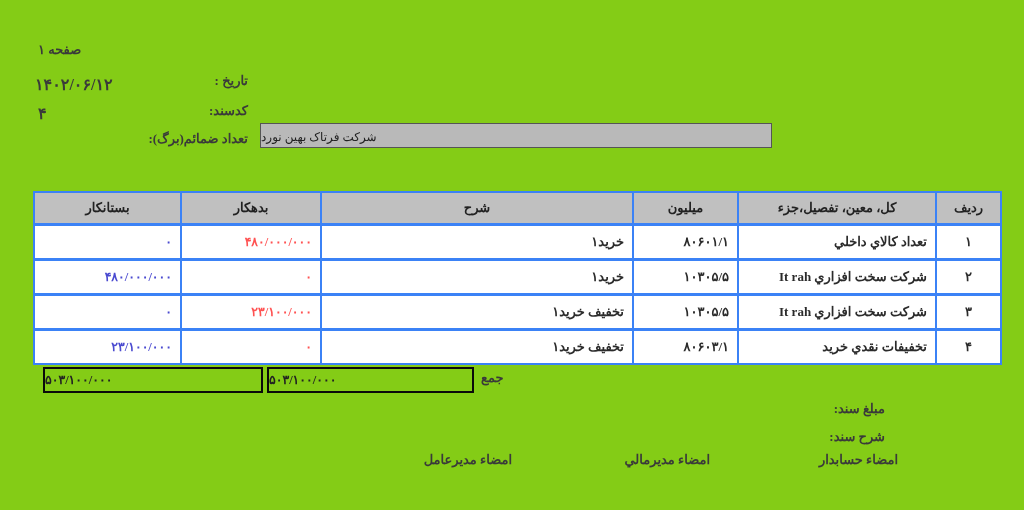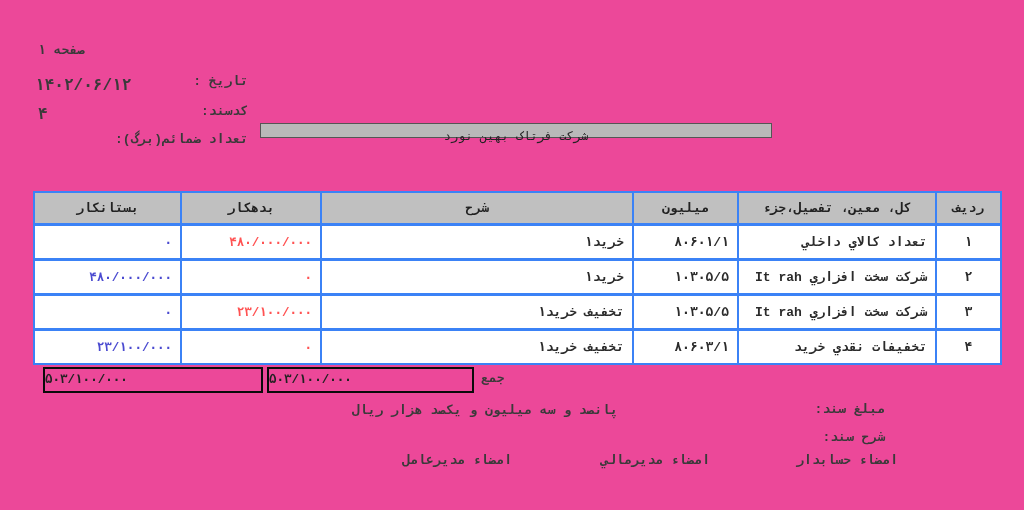--- a/index.html
+++ b/index.html
@@ -1,36 +1,36 @@
 <!DOCTYPE html>
 <html lang="fa"><head>
 <meta charset="utf-8">
 <style>
   html, body { margin: 0; padding: 0; background: #ffffff; }
   * { box-sizing: border-box; }
   .canvas {
     position: relative;
     width: 1024px;
     height: 510px;
-    background: #ec4899;
-    font-family: Liberation Mono, monospace;
+    background: #84cc16;
+    font-family: Liberation Serif, serif;
     color: #333333;
     overflow: hidden;
   }
   .abs { position: absolute; }
   .rtl { direction: rtl; unicode-bidi: embed; }
   .lbl { font-size: 13px; font-weight: bold; color: #3a3a3a; white-space: nowrap; }
   .val { font-size: 16px; font-weight: bold; color: #3a3a3a; white-space: nowrap; }
 
   
   .center-band { left: 0; width: 1010px; text-align: center; }
   .company-box {
-    left: 260px; top: 123px; width: 512px; height: 15px;
+    left: 260px; top: 123px; width: 512px; height: 25px;
     background: #b9b9b9; border: 1px solid #555555;
-    text-align: center; line-height: 27px;
+    text-align: left; line-height: 27px;
     font-size: 12px; color: #222222;
   }
 
   
   .journal {
     position: absolute; left: 33px; top: 191px;
     border-collapse: collapse; table-layout: fixed;
     width: 967px; direction: rtl;
   }
   .journal th, .journal td {
@@ -136,21 +136,20 @@
   </table>
 
   <div class="abs total-box" style="left:43px; top:367px; width:220px;">
     <span>۵۰۳/۱۰۰/۰۰۰</span>
   </div>
   <div class="abs total-box" style="left:267px; top:367px; width:207px;">
     <span>۵۰۳/۱۰۰/۰۰۰</span>
   </div>
   <div class="abs rtl lbl" style="left:481px; top:370px;">جمع</div>
 
-  <div class="abs rtl lbl" style="left:352px; top:402px;">پانصد و سه میلیون و  یکصد هزار ریال</div>
 
   <div class="abs rtl lbl" style="right:139px; top:401px;">مبلغ سند:</div>
   <div class="abs rtl lbl" style="right:139px; top:429px;">شرح سند:</div>
 
   <div class="abs rtl sig" style="right:126px; top:452px;">امضاء حسابدار</div>
   <div class="abs rtl sig" style="right:314px; top:452px;">امضاء مدیرمالي</div>
   <div class="abs rtl sig" style="right:512px; top:452px;">امضاء مدیرعامل</div>
 
 </div>
 

